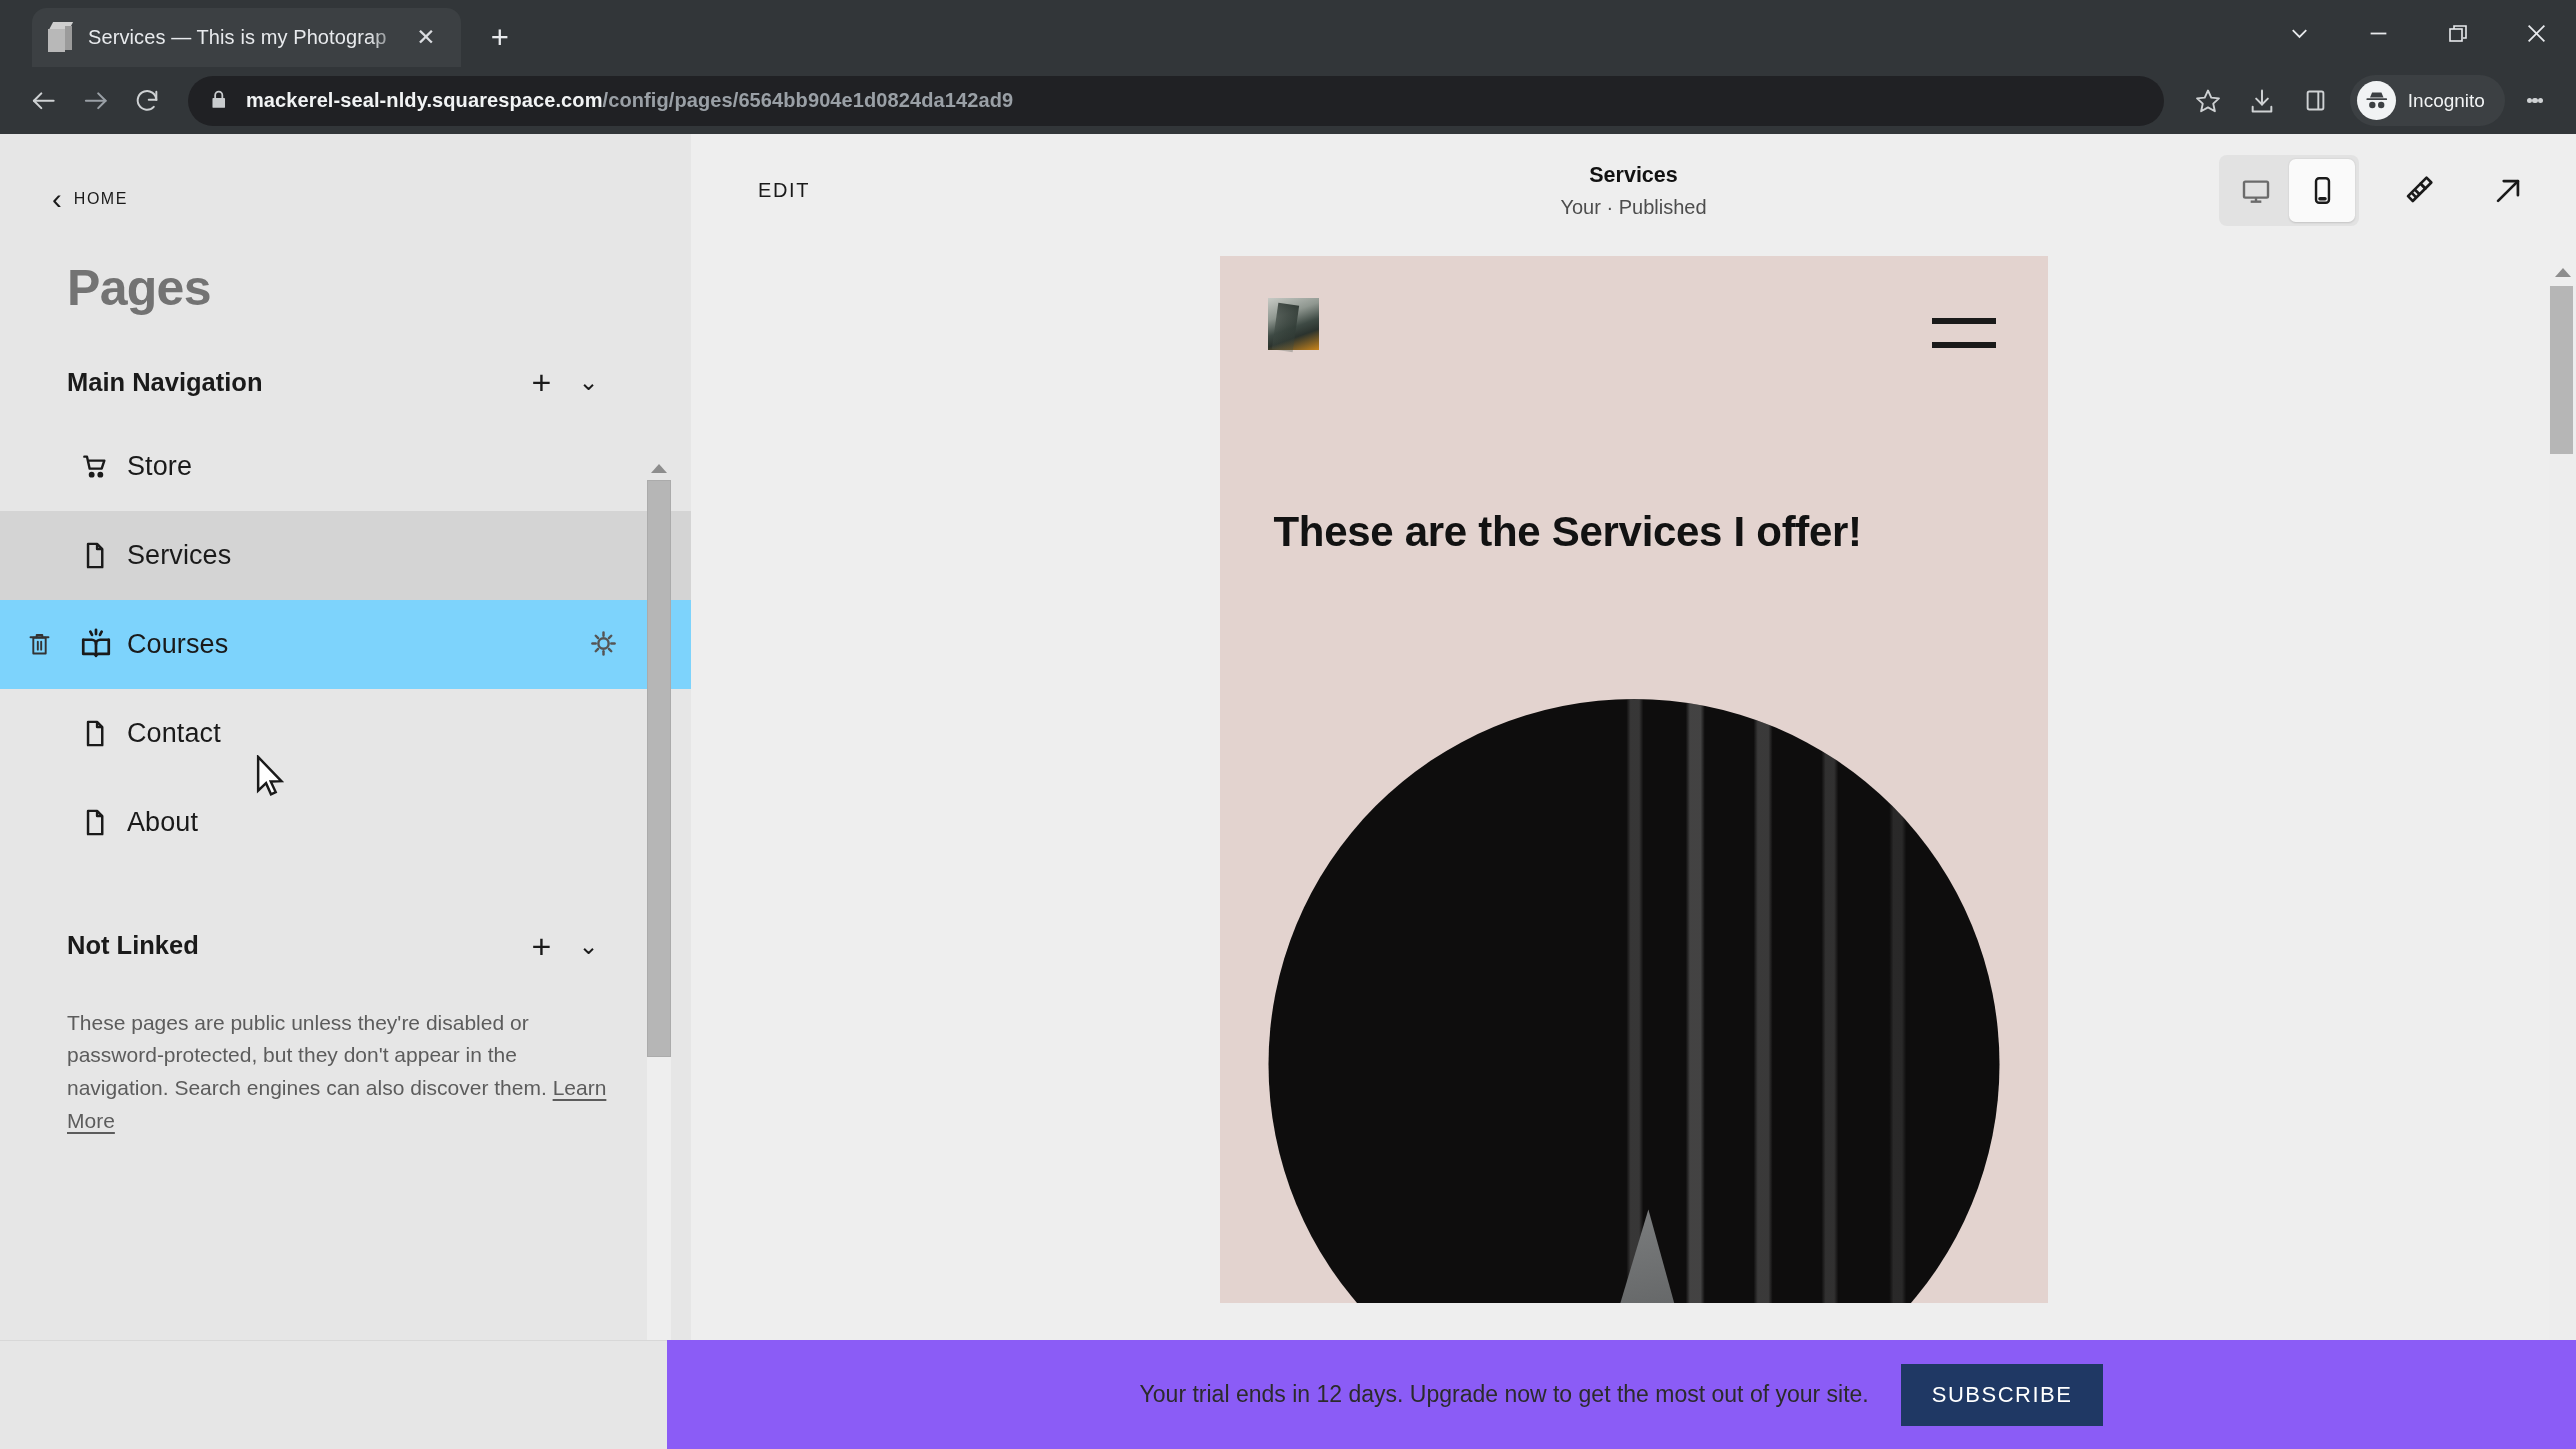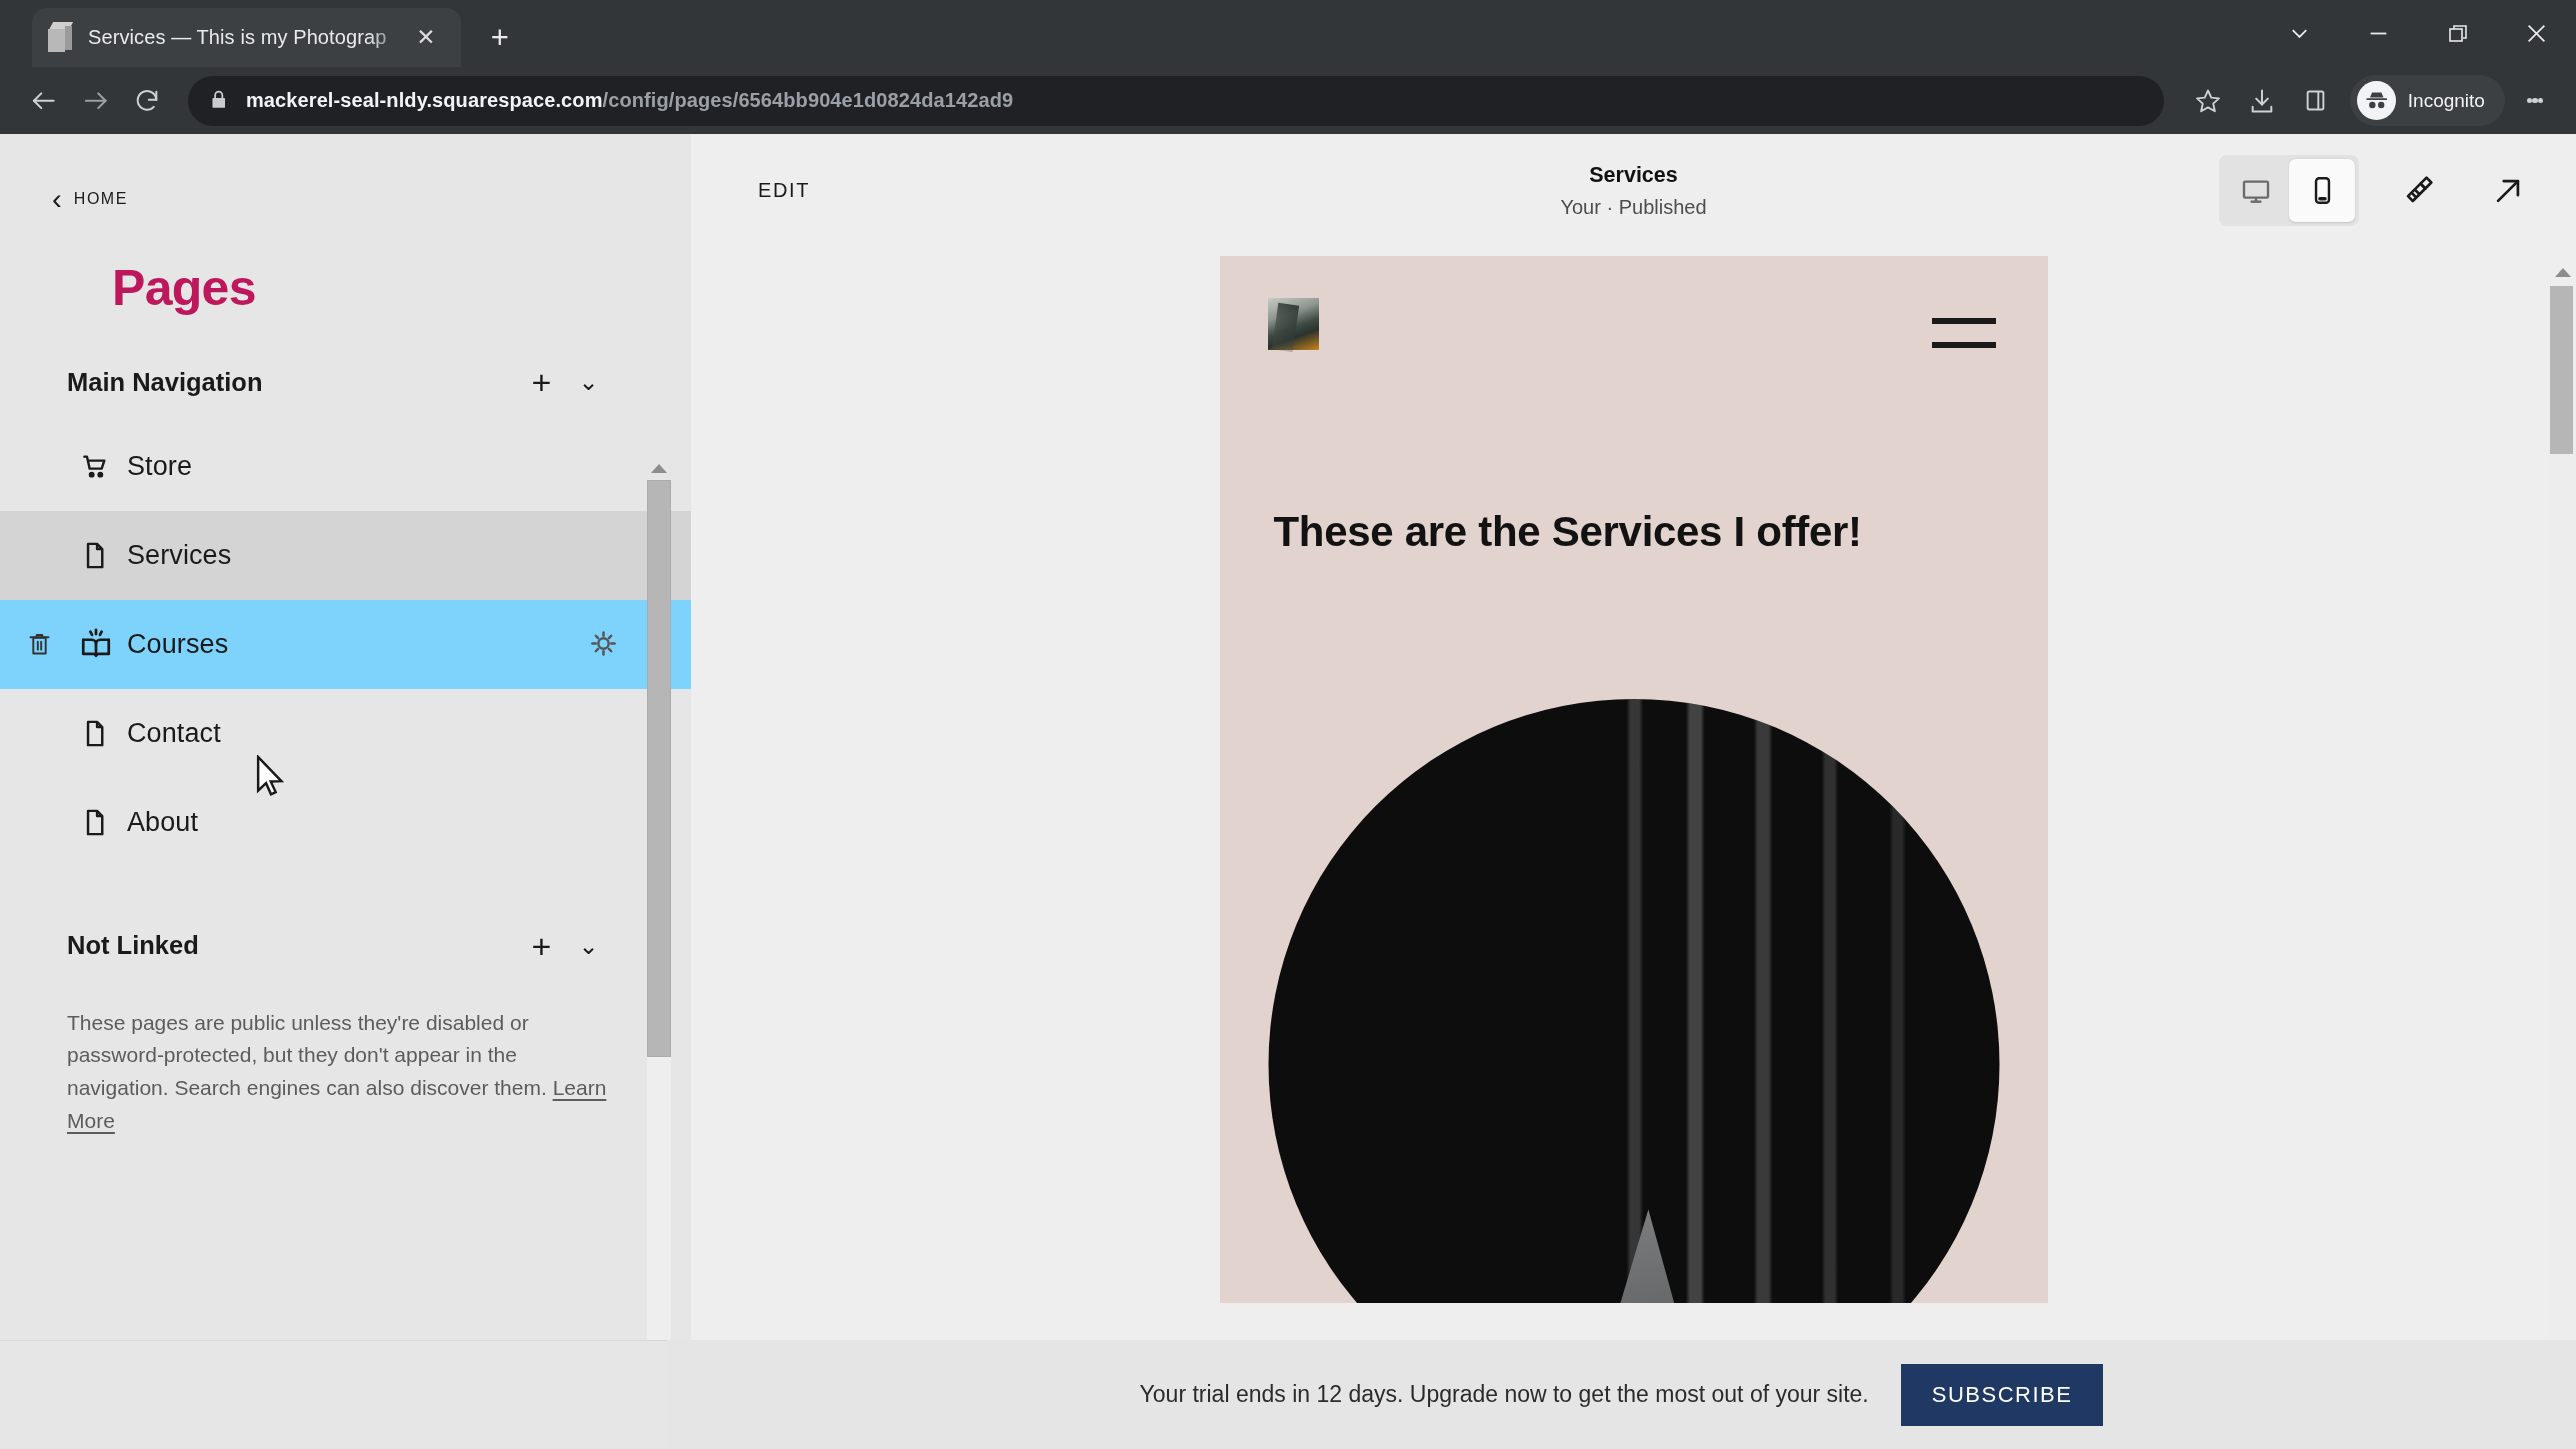--- a/index.html
+++ b/index.html
@@ -106,21 +106,21 @@
   .sidebar {
     width: 691px; flex:0 0 691px; height:100%; background:#e6e6e6;
     position:relative; overflow:hidden;
   }
   .home-link {
     display:flex; align-items:center; padding: 48px 0 0 52px; height: 81px;
   }
   .home-chev { font-size: 29.5px; color:#1a1a1a; margin-right: 12px; line-height:1; font-weight:300;}
   .home-label { font-size: 16px; letter-spacing: 1.5px; color:#1a1a1a; font-weight:500; }
   .pages-title {
-    font-size: 50px; font-weight:700; color:#be185d; padding: 44px 0 0 67px; letter-spacing:-0.7px;margin-left:45px;
+    font-size: 50px; font-weight:700; color:#737373; padding: 44px 0 0 67px; letter-spacing:-0.7px;
   }
 
   .section-head {
     display:flex; align-items:center; height: 74px; padding: 0 79px 0 67px;
     margin-top: 28px;
   }
   .section-head .title { font-size: 25.5px; font-weight:700; color:#1a1a1a; flex:1; }
   .section-head .plus  { font-size: 34px; font-weight:300; color:#1a1a1a; width:47px; text-align:center; line-height:1; }
   .section-head .chev  { font-size: 24px; color:#1a1a1a; width:47px; text-align:center; line-height:1; }
 
@@ -250,21 +250,21 @@
   .prev-sb-track { position:absolute; top: 29.5px; width: 27px; bottom: 0; background:#ededed;}
   .prev-sb-arrow { position:absolute; top: 2.7px; left:0; width:27px; height:27px;
                    display:flex; align-items:center; justify-content:center; }
   .prev-sb-thumb {
     position:absolute; top: 29.5px; left: 1.3px; width: 23px; height: 168px; background:#b6b6b6;
   }
 
   
   .trial-banner {
     position:absolute; left: 667px; right: 0; bottom: 0; height: 109px;
-    background:#e5e5e5; display:flex; align-items:center; justify-content:center; gap: 32px;
+    background:#8b5cf6; display:flex; align-items:center; justify-content:center; gap: 32px;
     z-index: 5;
   }
   .trial-text { font-size: 23px; color:#2b2b2b; }
   .subscribe-btn {
     background: var(--navy); color:#ffffff; font-size: 22px; font-weight:400;
     letter-spacing: 1.5px; padding: 20px 31px; border: none; line-height:1;
   }
   .sidebar-bottom-strip {
     position:absolute; left:0; bottom:0; width: 691px; height: 109px; background:#e6e6e6; z-index:4;
   }

